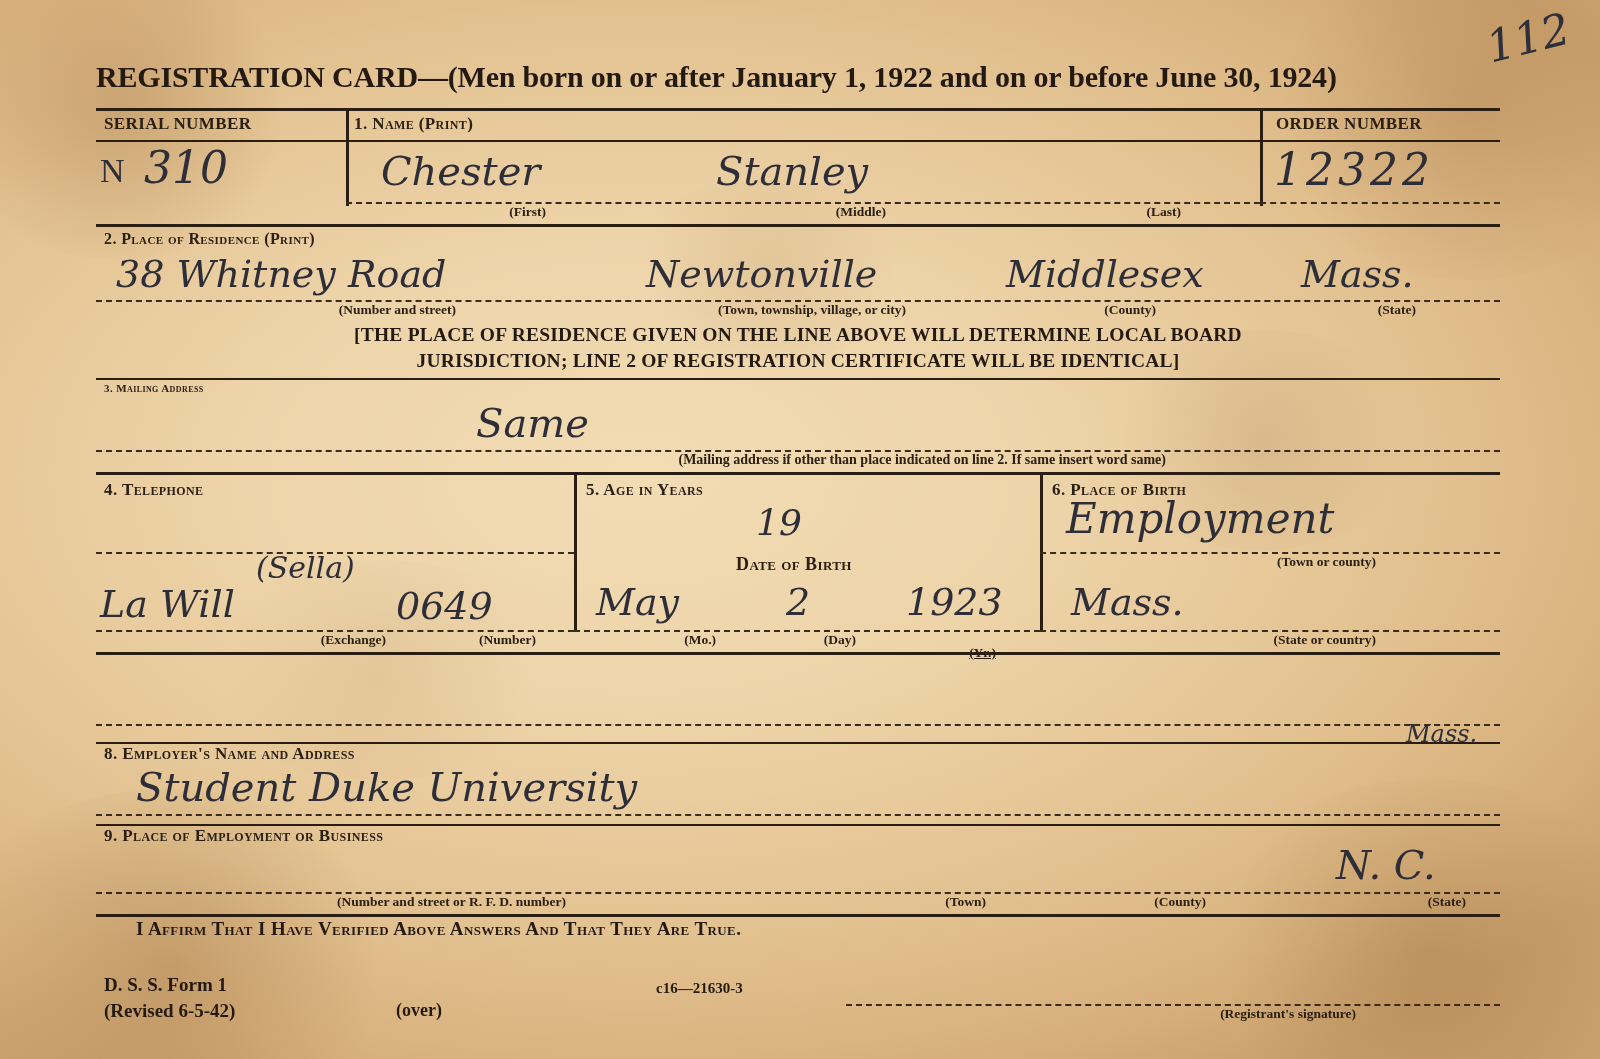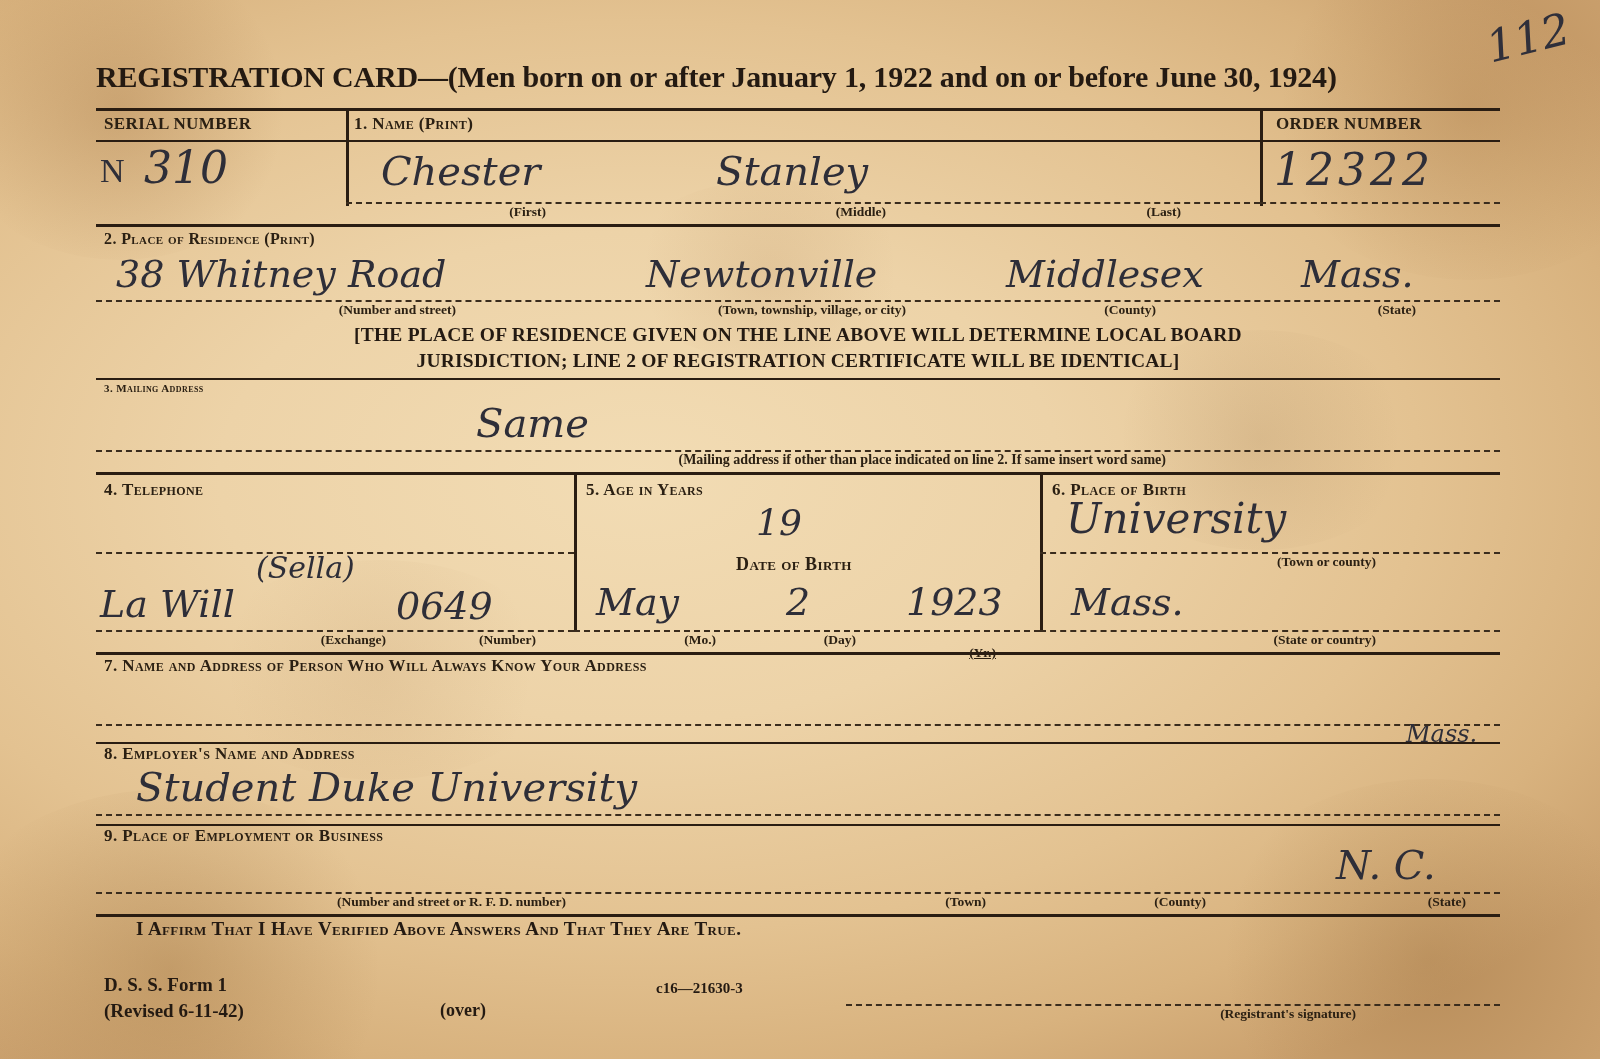--- a/index.html
+++ b/index.html
@@ -213,21 +213,21 @@
     <div class="rule" style="left:0; top:420px; width:1404px;"></div>
 
     <div class="vrule" style="left:478px; top:422px; height:158px;"></div>
     <div class="vrule" style="left:944px; top:422px; height:158px;"></div>
 
     <div class="lbl" style="left:8px; top:428px; font-size:17px;">4. Telephone</div>
     <div class="lbl" style="left:490px; top:428px; font-size:17px;">5. Age in Years</div>
     <div class="lbl" style="left:956px; top:428px; font-size:17px;">6. Place of Birth</div>
 
     <div class="hw" style="left:660px; top:450px; font-size:36px;">19</div>
-    <div class="hw" style="left:970px; top:442px; font-size:42px;">University</div>
+    <div class="hw" style="left:970px; top:442px; font-size:42px;">Employment</div>
 
     <div class="dash" style="left:0; top:500px; width:478px;"></div>
     <div class="dash" style="left:944px; top:500px; width:460px;"></div>
     <div class="tiny" style="left:1030px; top:502px; width:250px;">(Town or county)</div>
 
     <div class="lbl" style="left:640px; top:502px; font-size:18px;">Date of Birth</div>
 
     <div class="hw" style="left:160px; top:498px; font-size:30px;">(Sella)</div>
     <div class="hw" style="left:4px; top:530px; font-size:38px;">La Will</div>
     <div class="hw" style="left:300px; top:532px; font-size:38px;">0649</div>
@@ -244,21 +244,20 @@
 
     <div class="tiny" style="left:140px; top:580px; width:150px;">(Exchange)</div>
     <div class="tiny" style="left:300px; top:580px; width:140px;">(Number)</div>
     <div class="tiny" style="left:520px; top:580px; width:100px;">(Mo.)</div>
     <div class="tiny" style="left:660px; top:580px; width:100px;">(Day)</div>
     <div class="tiny" style="left:800px; top:593px; width:100px;text-decoration:underline;">(Yr.)</div>
     <div class="tiny" style="left:1060px; top:580px; width:220px;">(State or country)</div>
 
     <div class="rule" style="left:0; top:600px; width:1404px;"></div>
 
-    <div class="lbl" style="left:8px; top:604px; font-size:17px;">7. Name and Address of Person Who Will Always Know Your Address</div>
     <div class="hw" style="left:1310px; top:668px; font-size:24px;">Mass.</div>
     <div class="dash" style="left:0; top:672px; width:1404px;"></div>
 
     <div class="rule" style="left:0; top:690px; width:1404px; height:2px;"></div>
 
     <div class="lbl" style="left:8px; top:692px; font-size:17px;">8. Employer's Name and Address</div>
     <div class="hw" style="left:40px; top:712px; font-size:40px;">Student     Duke University</div>
     <div class="dash" style="left:0; top:762px; width:1404px;"></div>
 
     <div class="rule" style="left:0; top:772px; width:1404px; height:2px;"></div>
@@ -270,21 +269,21 @@
     <div class="tiny" style="left:100px; top:842px; width:370px;">(Number and street or R. F. D. number)</div>
     <div class="tiny" style="left:760px; top:842px; width:130px;">(Town)</div>
     <div class="tiny" style="left:980px; top:842px; width:130px;">(County)</div>
     <div class="tiny" style="left:1240px; top:842px; width:130px;">(State)</div>
 
     <div class="rule" style="left:0; top:862px; width:1404px;"></div>
 
     <div class="affirm" style="left:40px; top:866px;">I Affirm That I Have Verified Above Answers And That They Are True.</div>
 
     <div class="formid" style="left:8px; top:922px;">D. S. S. Form 1</div>
-    <div class="formid" style="left:8px; top:948px;">(Revised 6-11-42)</div>
-    <div class="formid" style="left:300px; top:948px; font-size:18px;margin-left:44px;">(over)</div>
+    <div class="formid" style="left:8px; top:948px;">(Revised 6-5-42)</div>
+    <div class="formid" style="left:300px; top:948px; font-size:18px;">(over)</div>
     <div class="code" style="left:560px; top:928px;">c16—21630-3</div>
 
     <div class="dash" style="left:750px; top:952px; width:654px;"></div>
     <div class="tiny" style="left:960px; top:954px; width:300px;">(Registrant's signature)</div>
 
   </div>
 </div>
 
 </body></html>

